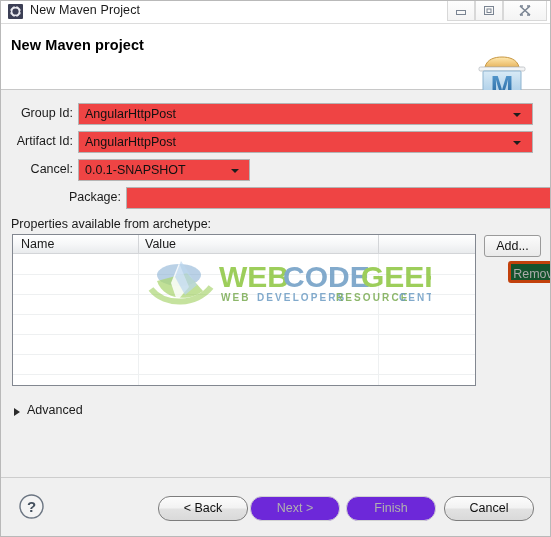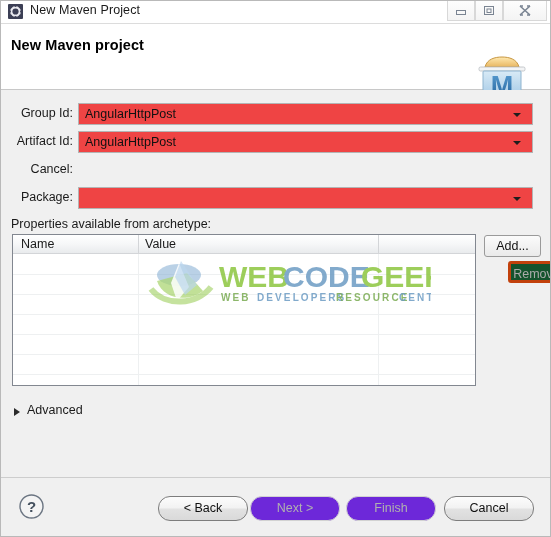--- a/index.html
+++ b/index.html
@@ -383,23 +383,27 @@
     <div class="frow" style="top:41px;">
       <div class="flabel">Artifact Id:</div>
       <div class="ffield wide">
         <span class="ftext">AngularHttpPost</span>
         <span class="farrow"></span>
       </div>
     </div>
 
     <div class="frow" style="top:69px;">
       <div class="flabel">Cancel:</div>
-    </div>
-
-    <div class="frow" style="top:97px;">
+      <div class="ffield small">
+        <span class="ftext">0.0.1-SNAPSHOT</span>
+        <span class="farrow"></span>
+      </div>
+    </div>
+
+    <div class="frow" style="top:97px;margin-left:48px;">
       <div class="flabel">Package:</div>
       <div class="ffield wide">
         <span class="ftext"></span>
         <span class="farrow"></span>
       </div>
     </div>
 
     <div id="lbl-props">Properties available from archetype:</div>
 
     <div id="table-wrap">

